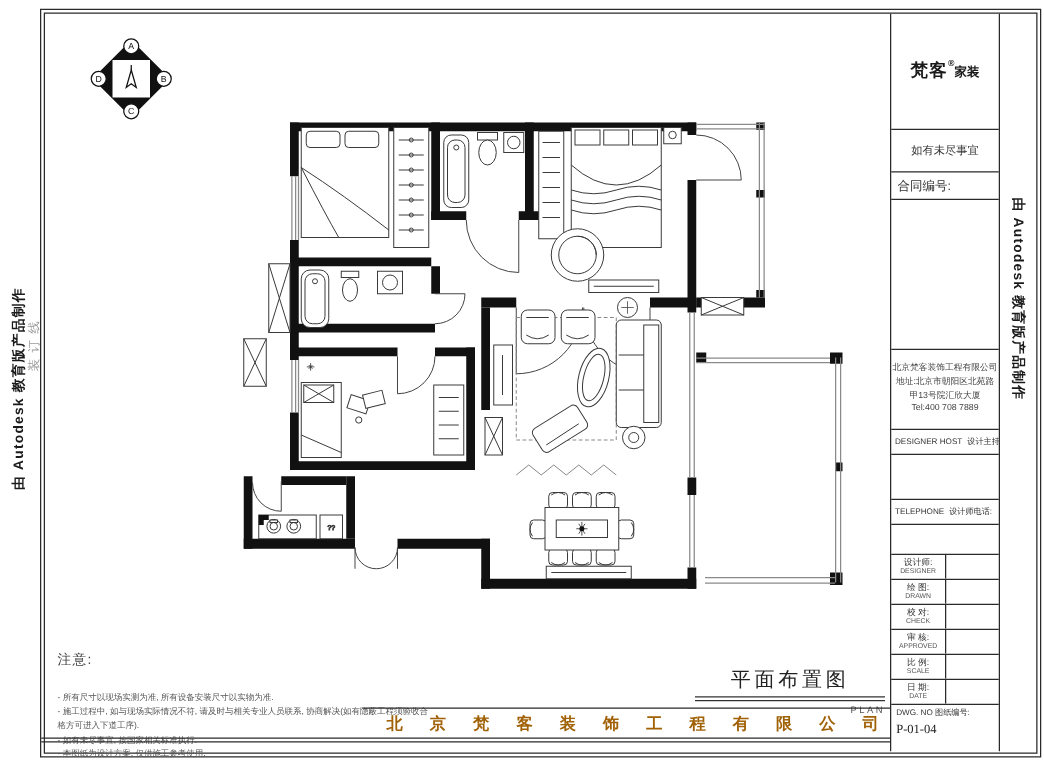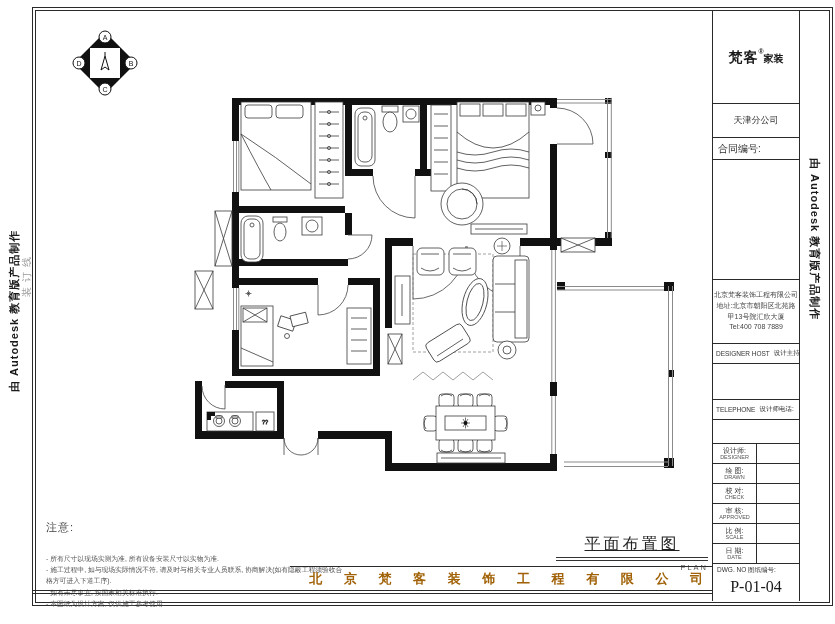--- a/index.html
+++ b/index.html
@@ -30,29 +30,29 @@
   .c-line .en{margin-right:4px;}
   .c-empty2{height:36px;}
   .c-empty3{height:24px;}
   .trow{height:20px;display:flex;}
   .trow .lab{width:44px;border-right:1px solid #2a2a2a;box-sizing:border-box;display:flex;flex-direction:column;align-items:center;justify-content:center;line-height:1.1;}
   .trow .lab .cn{font-size:7px;color:#333;}
   .trow .lab .en{font-size:5.5px;color:#555;}
   .trow .val{flex:1;}
   .c-dwg{height:37px;border-bottom:none;padding:2px 4px;box-sizing:border-box;}
   .dwg-lab{font-size:6.5px;color:#333;}
-  .dwg-no{font-size:16px;text-align:center;margin-top:3px;font-family:"Liberation Serif",serif;}
+  .dwg-no{font-size:10px;text-align:left;margin-top:3px;font-family:"Liberation Serif",serif;}
   
   .notes{left:46px;top:520px;width:300px;}
   .notes .nt{font-size:11px;color:#444;margin-bottom:18px;letter-spacing:1px;}
   .notes .ni{font-size:6.8px;color:#555;line-height:1.65;}
   
   .plan-title{left:556px;top:534px;width:152px;text-align:center;}
   .plan-title .cn{font-size:16px;letter-spacing:3px;font-family:"Liberation Serif",serif;color:#222;
-                  border-bottom:4px double #333;padding-bottom:2px;text-decoration:underline;}
+                  border-bottom:4px double #333;padding-bottom:2px;}
   .plan-title .en{font-size:7.5px;color:#555;letter-spacing:2px;margin-top:2px;text-align:right;}
   
   .band-top{left:290px;top:566px;width:422px;border-top:1px solid #2a2a2a;}
   .band-name{left:170px;top:570px;width:542px;text-align:right;font-size:13px;font-weight:bold;letter-spacing:9px;color:#a16207;}
   .band-b1{left:33px;top:590px;width:679px;border-top:1px solid #2a2a2a;}
   .band-b2{left:33px;top:593px;width:679px;border-top:1px solid #2a2a2a;}
   svg{display:block;}
   svg text{font-family:"Liberation Sans",sans-serif;}
 </style>
 </head>
@@ -334,21 +334,21 @@
       </g>
     </svg>
   </div>
 
   <div class="abs titlecol">
     <div class="cell c-logo">
       <span class="brand">
         <span class="big">梵客</span><span class="reg">®</span><span class="small">家装</span>
       </span>
     </div>
-    <div class="cell c-branch">天津分公司</div>
+    <div class="cell c-branch">如有未尽事宜</div>
     <div class="cell c-client">合同编号:</div>
     <div class="cell c-empty1"></div>
     <div class="cell c-company">
       <div>北京梵客装饰工程有限公司</div>
       <div>地址:北京市朝阳区北苑路</div>
       <div>甲13号院汇欣大厦</div>
       <div>Tel:400 708 7889</div>
     </div>
     <div class="cell c-line">
       <span class="en">DESIGNER HOST</span>

